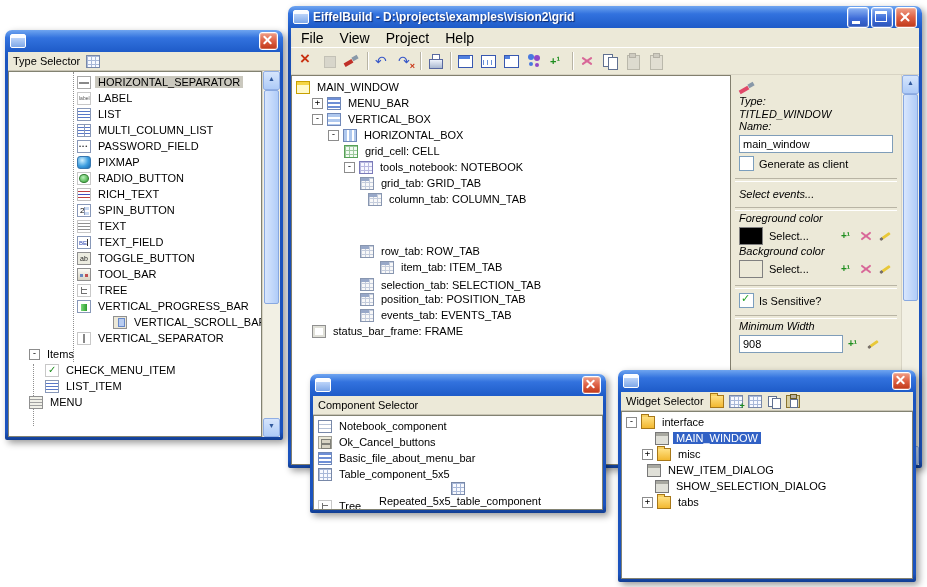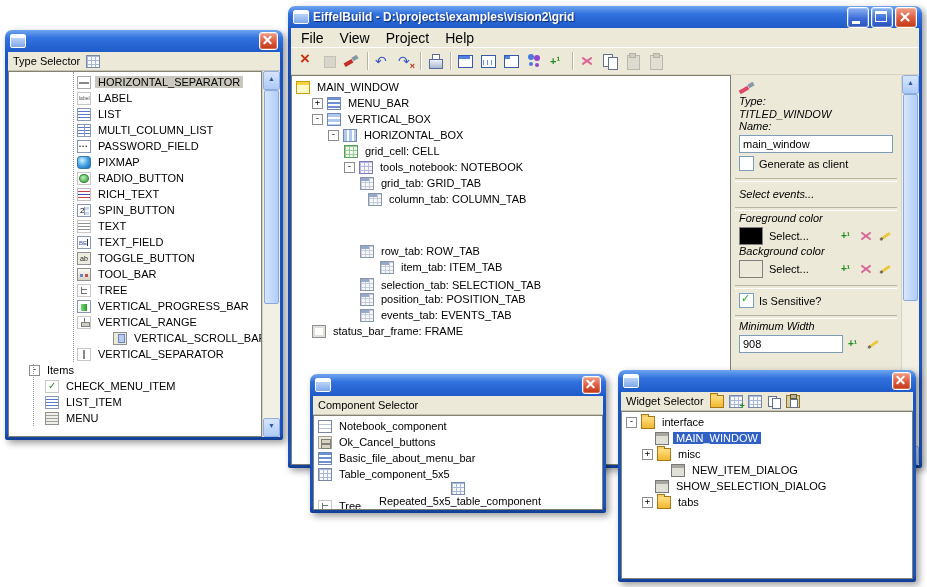--- a/index.html
+++ b/index.html
@@ -453,45 +453,41 @@
               <span class="tlabel">TOOL_BAR</span>
             </div>
             <div class="trow" style="padding-left: 68px;">
               <span class="ticon ti-tree"></span>
               <span class="tlabel">TREE</span>
             </div>
             <div class="trow" style="padding-left: 68px;">
               <span class="ticon ti-vprog"></span>
               <span class="tlabel">VERTICAL_PROGRESS_BAR</span>
             </div>
-            <div class="trow" style="padding-left: 68px;">
-              <span class="ticon ti-vrange"></span>
-              <span class="tlabel">VERTICAL_RANGE</span>
-            </div>
             <div class="trow" style="padding-left: 104px;">
               <span class="ticon ti-vscroll"></span>
               <span class="tlabel">VERTICAL_SCROLL_BAR</span>
             </div>
             <div class="trow" style="padding-left: 68px;">
               <span class="ticon ti-vsep"></span>
               <span class="tlabel">VERTICAL_SEPARATOR</span>
             </div>
             <div class="trow" style="padding-left: 20px;">
               <span class="ebox">-</span>
               <span class="tlabel">Items</span>
             </div>
             <div class="trow" style="padding-left: 36px;">
               <span class="ticon ti-checkitem"></span>
               <span class="tlabel">CHECK_MENU_ITEM</span>
             </div>
             <div class="trow" style="padding-left: 36px;">
               <span class="ticon ti-listitem"></span>
               <span class="tlabel">LIST_ITEM</span>
             </div>
-            <div class="trow" style="padding-left: 36px;">
+            <div class="trow" style="padding-left: 20px;">
               <span class="ticon ti-menu"></span>
               <span class="tlabel">MENU</span>
             </div>
           </div>
         <div class="vsb">
           <div class="vsb-btn up"></div>
           <div class="vsb-track">
             <div class="vsb-thumb" style="height:212px;"></div>
           </div>
           <div class="vsb-btn down"></div>
@@ -569,21 +565,21 @@
           <div class="trow" style="padding-left: 20px;">
             <span class="esp"></span>
             <span class="ticon ti-widget"></span>
             <span class="tlabel sel">MAIN_WINDOW</span>
           </div>
           <div class="trow" style="padding-left: 20px;">
             <span class="ebox">+</span>
             <span class="ticon ti-folder"></span>
             <span class="tlabel">misc</span>
           </div>
-          <div class="trow" style="padding-left: 36px;">
+          <div class="trow" style="padding-left: 12px;">
             <span class="esp"></span>
             <span class="ticon ti-widget"></span>
             <span class="tlabel">NEW_ITEM_DIALOG</span>
           </div>
           <div class="trow" style="padding-left: 20px;">
             <span class="esp"></span>
             <span class="ticon ti-widget"></span>
             <span class="tlabel">SHOW_SELECTION_DIALOG</span>
           </div>
           <div class="trow" style="padding-left: 20px;">

